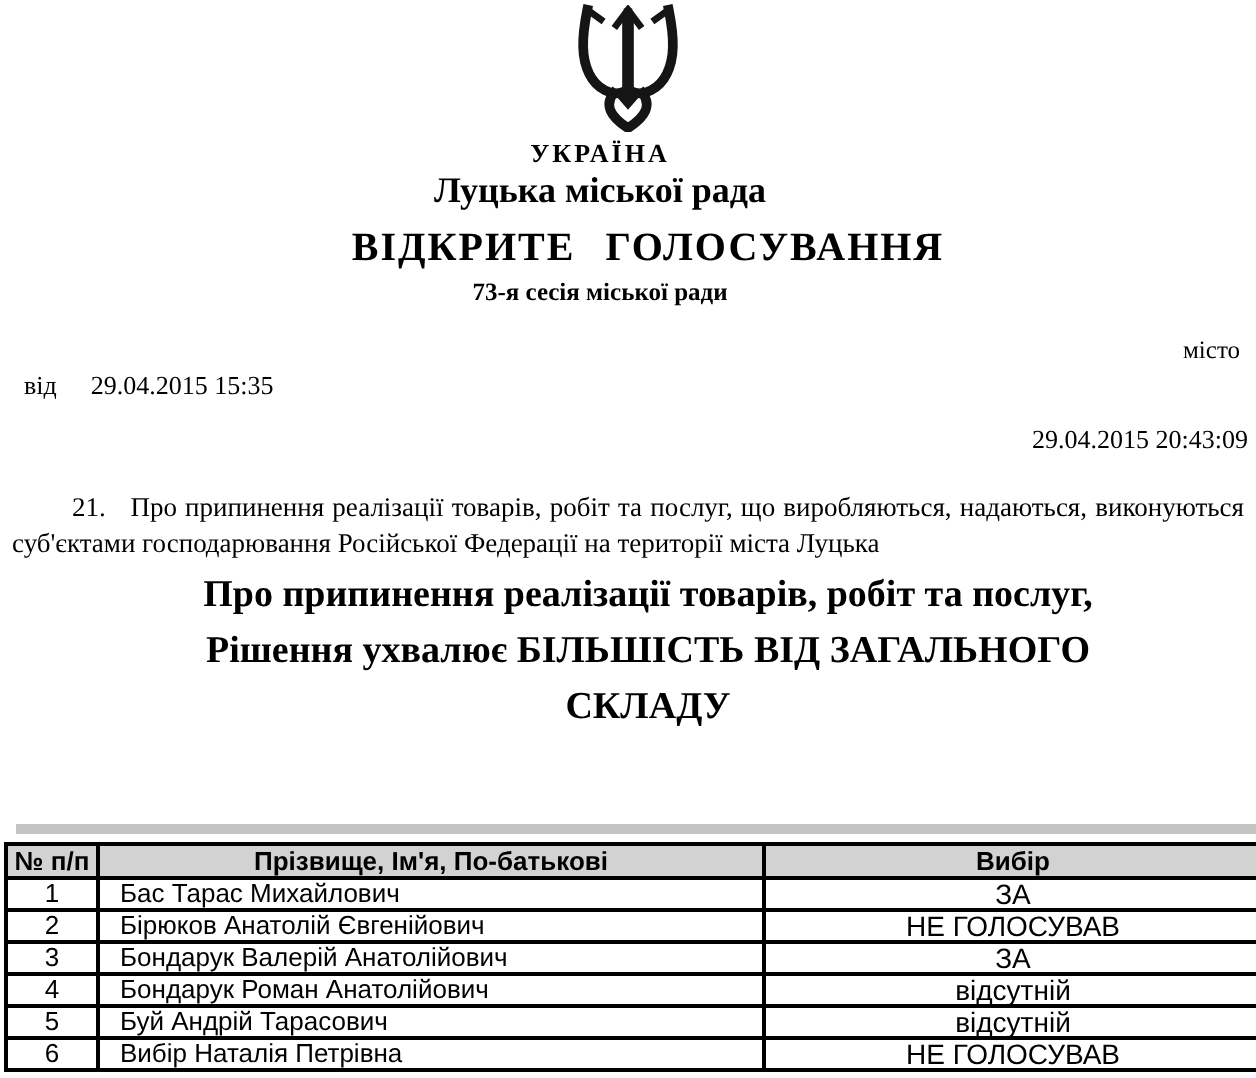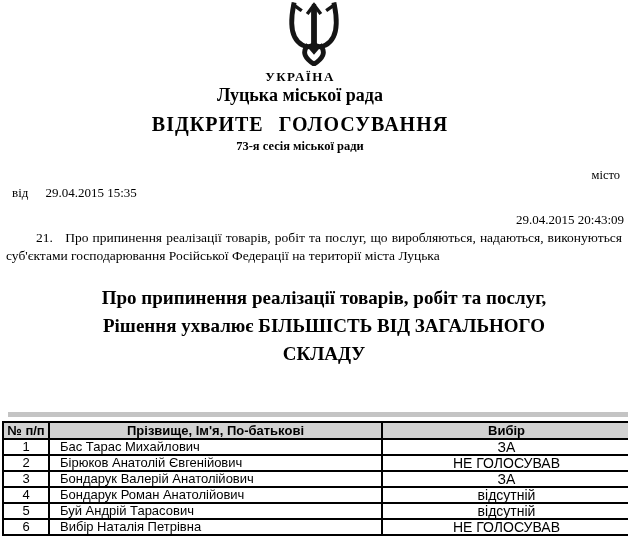--- a/index.html
+++ b/index.html
@@ -14,30 +14,30 @@
     background:#ffffff;color:var(--text);
     font-family:"Liberation Serif","DejaVu Serif",serif;
   }
   .abs{position:absolute;}
   .centered{left:0;width:600px;text-align:center;}
 
   .trident{left:284px;top:2px;}
 
   .country{top:69px;font-size:13px;font-weight:bold;letter-spacing:1.5px;}
   .council{top:85px;font-size:18px;font-weight:bold;}
-  .vote-title{top:113px;font-size:20px;font-weight:bold;letter-spacing:1px;word-spacing:9px;}
+  .vote-title{top:113px;font-size:20px;font-weight:bold;letter-spacing:1px;word-spacing:9px;padding-left:24px;}
   .session-sub{top:139px;font-size:12.5px;font-weight:bold;}
 
   .place{top:168px;right:8px;font-size:12.5px;}
   .from-line{top:185px;left:12px;font-size:13px;}
   .from-line .dt{margin-left:17px;}
   .stamp{top:212px;right:4px;font-size:13px;}
 
   .agenda{
-    top:229px;left:6px;width:616px;
+    top:245px;left:6px;width:616px;
     font-size:13.5px;line-height:17.5px;text-align:justify;text-indent:30px;
   }
 
   .decision{top:284px;font-size:19px;font-weight:bold;line-height:28px;padding-left:24px;}
 
   .band{top:412px;left:8px;width:620px;height:5px;background:var(--band);}
 
   table.votes{
     position:absolute;left:2px;top:421px;width:628px;
     border-collapse:collapse;table-layout:fixed;

